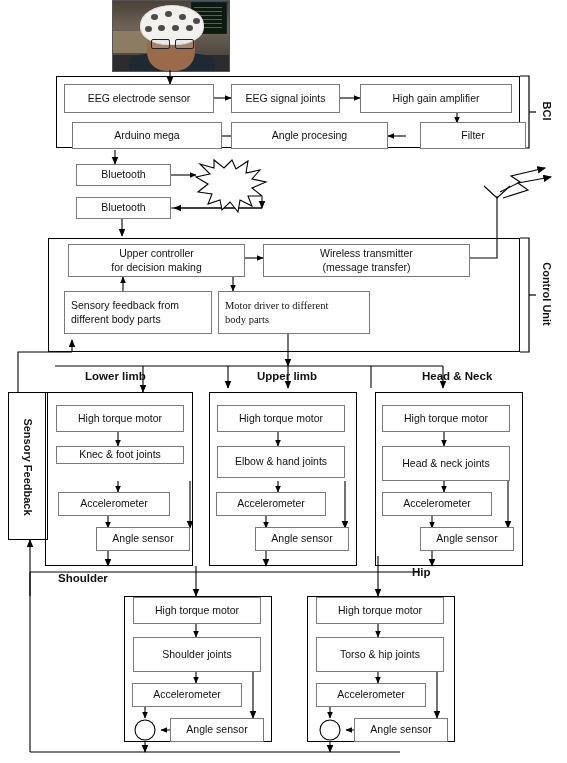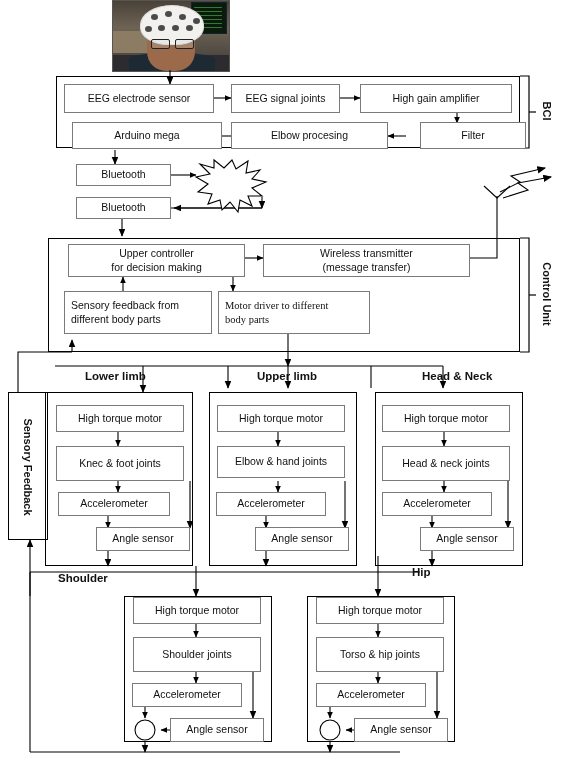--- a/index.html
+++ b/index.html
@@ -209,21 +209,21 @@
                L2,32 Z" fill="#ffffff" stroke="#000" stroke-width="1.1" stroke-linejoin="miter"></path>
     </g>
   </svg>
 
   <div class="frame" style="left:56px;top:76px;width:464px;height:72px;"></div>
 
   <div class="box" style="left:64px;top:84px;width:150px;height:29px;">EEG electrode sensor</div>
   <div class="box" style="left:231px;top:84px;width:109px;height:29px;">EEG signal joints</div>
   <div class="box" style="left:360px;top:84px;width:152px;height:29px;">High gain amplifier</div>
   <div class="box" style="left:72px;top:122px;width:150px;height:27px;">Arduino mega</div>
-  <div class="box" style="left:231px;top:122px;width:157px;height:27px;">Elbow procesing</div>
+  <div class="box" style="left:231px;top:122px;width:157px;height:27px;">Angle procesing</div>
   <div class="box" style="left:406px;top:122px;width:106px;height:27px;margin-left:14px;">Filter</div>
 
   <div class="vlabel cw" style="left:527px;top:105px;width:40px;text-align:center;">BCI</div>
 
   <div class="box" style="left:76px;top:164px;width:95px;height:22px;">Bluetooth</div>
   <div class="box" style="left:76px;top:197px;width:95px;height:22px;">Bluetooth</div>
 
   <div class="frame" style="left:48px;top:238px;width:472px;height:114px;"></div>
 
   <div class="box" style="left:68px;top:244px;width:177px;height:33px;white-space:pre-line;">Upper controller
@@ -239,21 +239,21 @@
 
   <div class="frame heavy" style="left:8px;top:392px;width:40px;height:148px;"></div>
   <div class="vlabel cw" style="left:-24px;top:461px;width:104px;text-align:center;">Sensory Feedback</div>
 
   <div class="lbl" style="left:85px;top:370px;">Lower limb</div>
   <div class="lbl" style="left:257px;top:370px;">Upper limb</div>
   <div class="lbl" style="left:422px;top:370px;">Head &amp; Neck</div>
 
   <div class="frame heavy" style="left:45px;top:392px;width:148px;height:174px;"></div>
   <div class="box" style="left:56px;top:405px;width:128px;height:27px;">High torque motor</div>
-  <div class="box" style="left:56px;top:446px;width:128px;height:35px;">Knec &amp; foot joints</div>
+  <div class="box" style="left:56px;top:446px;width:128px;height:18px;">Knec &amp; foot joints</div>
   <div class="box" style="left:58px;top:492px;width:112px;height:24px;">Accelerometer</div>
   <div class="box" style="left:96px;top:527px;width:94px;height:24px;">Angle sensor</div>
 
   <div class="frame heavy" style="left:209px;top:392px;width:148px;height:174px;"></div>
   <div class="box" style="left:217px;top:405px;width:128px;height:27px;">High torque motor</div>
   <div class="box" style="left:217px;top:446px;width:128px;height:32px;">Elbow &amp; hand joints</div>
   <div class="box" style="left:216px;top:492px;width:110px;height:24px;">Accelerometer</div>
   <div class="box" style="left:255px;top:527px;width:94px;height:24px;">Angle sensor</div>
 
   <div class="frame heavy" style="left:375px;top:392px;width:148px;height:174px;"></div>

